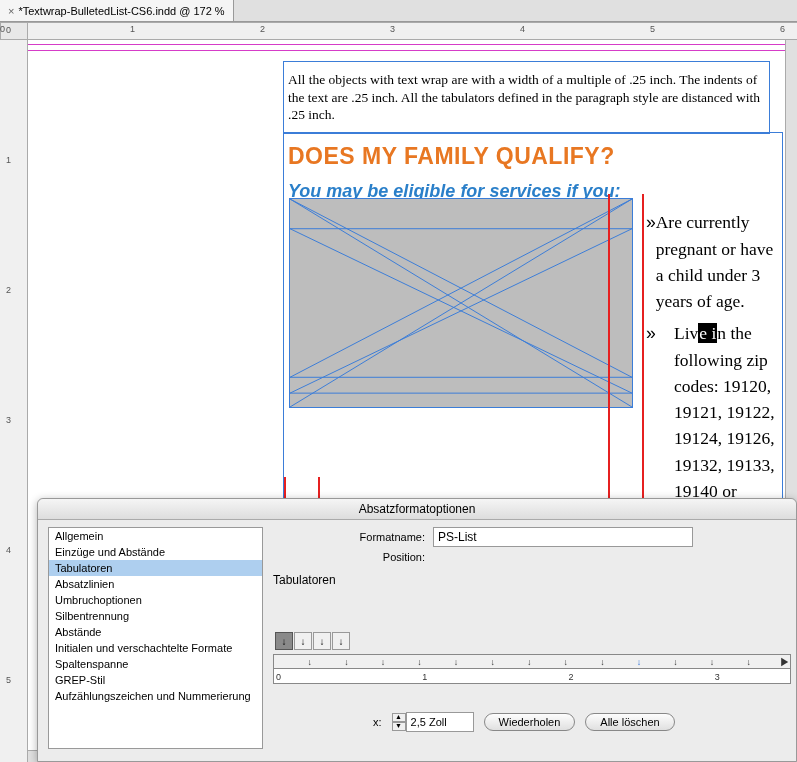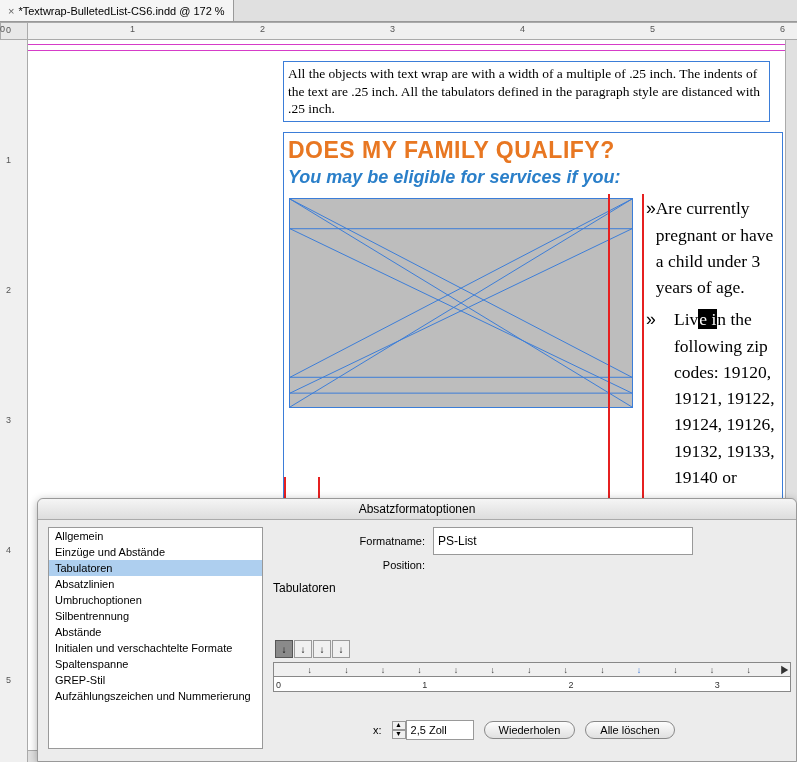--- a/index.html
+++ b/index.html
@@ -13,43 +13,43 @@
 .ruler-h { position: absolute; top: 22px; left: 28px; right: 0; height: 18px; background: #f0f0f0; border-bottom: 1px solid #aaa; border-top: 1px solid #aaa; }
 .ruler-h-marks { position: relative; height: 100%; font-size: 9px; color: #555; }
 .ruler-h-num { position: absolute; top: 1px; }
 
 .ruler-v { position: absolute; top: 40px; left: 0; width: 28px; bottom: 0; background: #f0f0f0; border-right: 1px solid #aaa; }
 .ruler-v-num { position: absolute; left: 6px; font-size: 9px; color: #555; }
 
 .canvas { position: absolute; top: 40px; left: 28px; right: 12px; bottom: 12px; background: #fff; overflow: hidden; }
 .guide-h { position: absolute; left: 0; right: 0; height: 1px; background: #d63cc8; }
 
-.doc-text-box { position: absolute; border: 1px solid #3b7dd8; padding: 3px 4px; font-family: Georgia, serif; font-size: 13.5px; line-height: 1.3; color: #000; }
+.doc-text-box { position: absolute; border: 1px solid #3b7dd8; padding: 9px 4px; font-family: Georgia, serif; font-size: 13.5px; line-height: 1.3; color: #000; }
 .doc-heading { color: #e87722; font-weight: bold; font-size: 23px; font-family: Arial, sans-serif; letter-spacing: 0.5px; }
-.doc-subheading { color: #2a7fc9; font-style: italic; font-weight: bold; font-size: 18px; font-family: Arial, sans-serif; }
+.doc-subheading { color: #2a7fc9; font-style: italic; font-weight: bold; font-size: 18px; font-family: Arial, sans-serif; margin-top: 8px; }
 .doc-body { color: #000; font-size: 17.5px; line-height: 1.5; font-family: Georgia, serif; }
 .bullet-glyph { font-family: Arial; }
 .sel-text { background: #000; color: #fff; padding: 0 1px; }
 
 .placeholder-img { position: absolute; border: 1px solid #3b7dd8; background: #bdbdbd; }
 .placeholder-img svg { width: 100%; height: 100%; }
 
 .red-line { position: absolute; width: 2px; background: #e62020; }
 
 .dialog { position: absolute; left: 37px; top: 498px; right: 0; bottom: 0; background: #ececec; border: 1px solid #999; border-radius: 6px 6px 0 0; box-shadow: 0 2px 8px rgba(0,0,0,0.3); }
 .dialog-title { text-align: center; font-size: 12px; padding: 3px 0; background: linear-gradient(#f5f5f5,#ddd); border-bottom: 1px solid #aaa; border-radius: 6px 6px 0 0; }
 
 .sidebar { position: absolute; left: 10px; top: 28px; width: 215px; bottom: 12px; background: #fff; border: 1px solid #999; overflow: hidden; }
 .sidebar-item { padding: 2px 6px; font-size: 11px; cursor: pointer; }
 .sidebar-item.selected { background: #aecfef; }
 
 .dialog-main { position: absolute; left: 235px; top: 28px; right: 5px; bottom: 5px; }
 .form-row { display: flex; align-items: center; margin-bottom: 4px; font-size: 11px; }
 .form-label { width: 160px; text-align: right; padding-right: 8px; }
-.form-input { flex: 0 0 260px; height: 28px; border: 1px solid #999; padding: 1px 4px; font-size: 12px; background: #fff; }
+.form-input { flex: 0 0 260px; height: 20px; border: 1px solid #999; padding: 1px 4px; font-size: 12px; background: #fff; }
 
 .section-label { font-size: 12px; text-align: left; margin: 10px 0 45px 0; }
 
 .tab-align-row { display: flex; gap: 1px; margin-bottom: 4px; padding-left: 2px; }
 .tab-align-btn { width: 18px; height: 18px; border: 1px solid #999; background: #f0f0f0; display: flex; align-items: center; justify-content: center; font-size: 10px; }
 .tab-align-btn.active { background: #8a8a8a; border-color: #555; }
 
 .tab-ruler { height: 30px; border: 1px solid #888; background: #fff; position: relative; margin: 0 0 0 0; }
 .tab-ruler-strip { position: absolute; top: 0; left: 0; right: 0; height: 14px; border-bottom: 1px solid #888; background: #f0f0f0; }
 .tab-marker { position: absolute; top: 2px; font-size: 9px; color: #333; }

